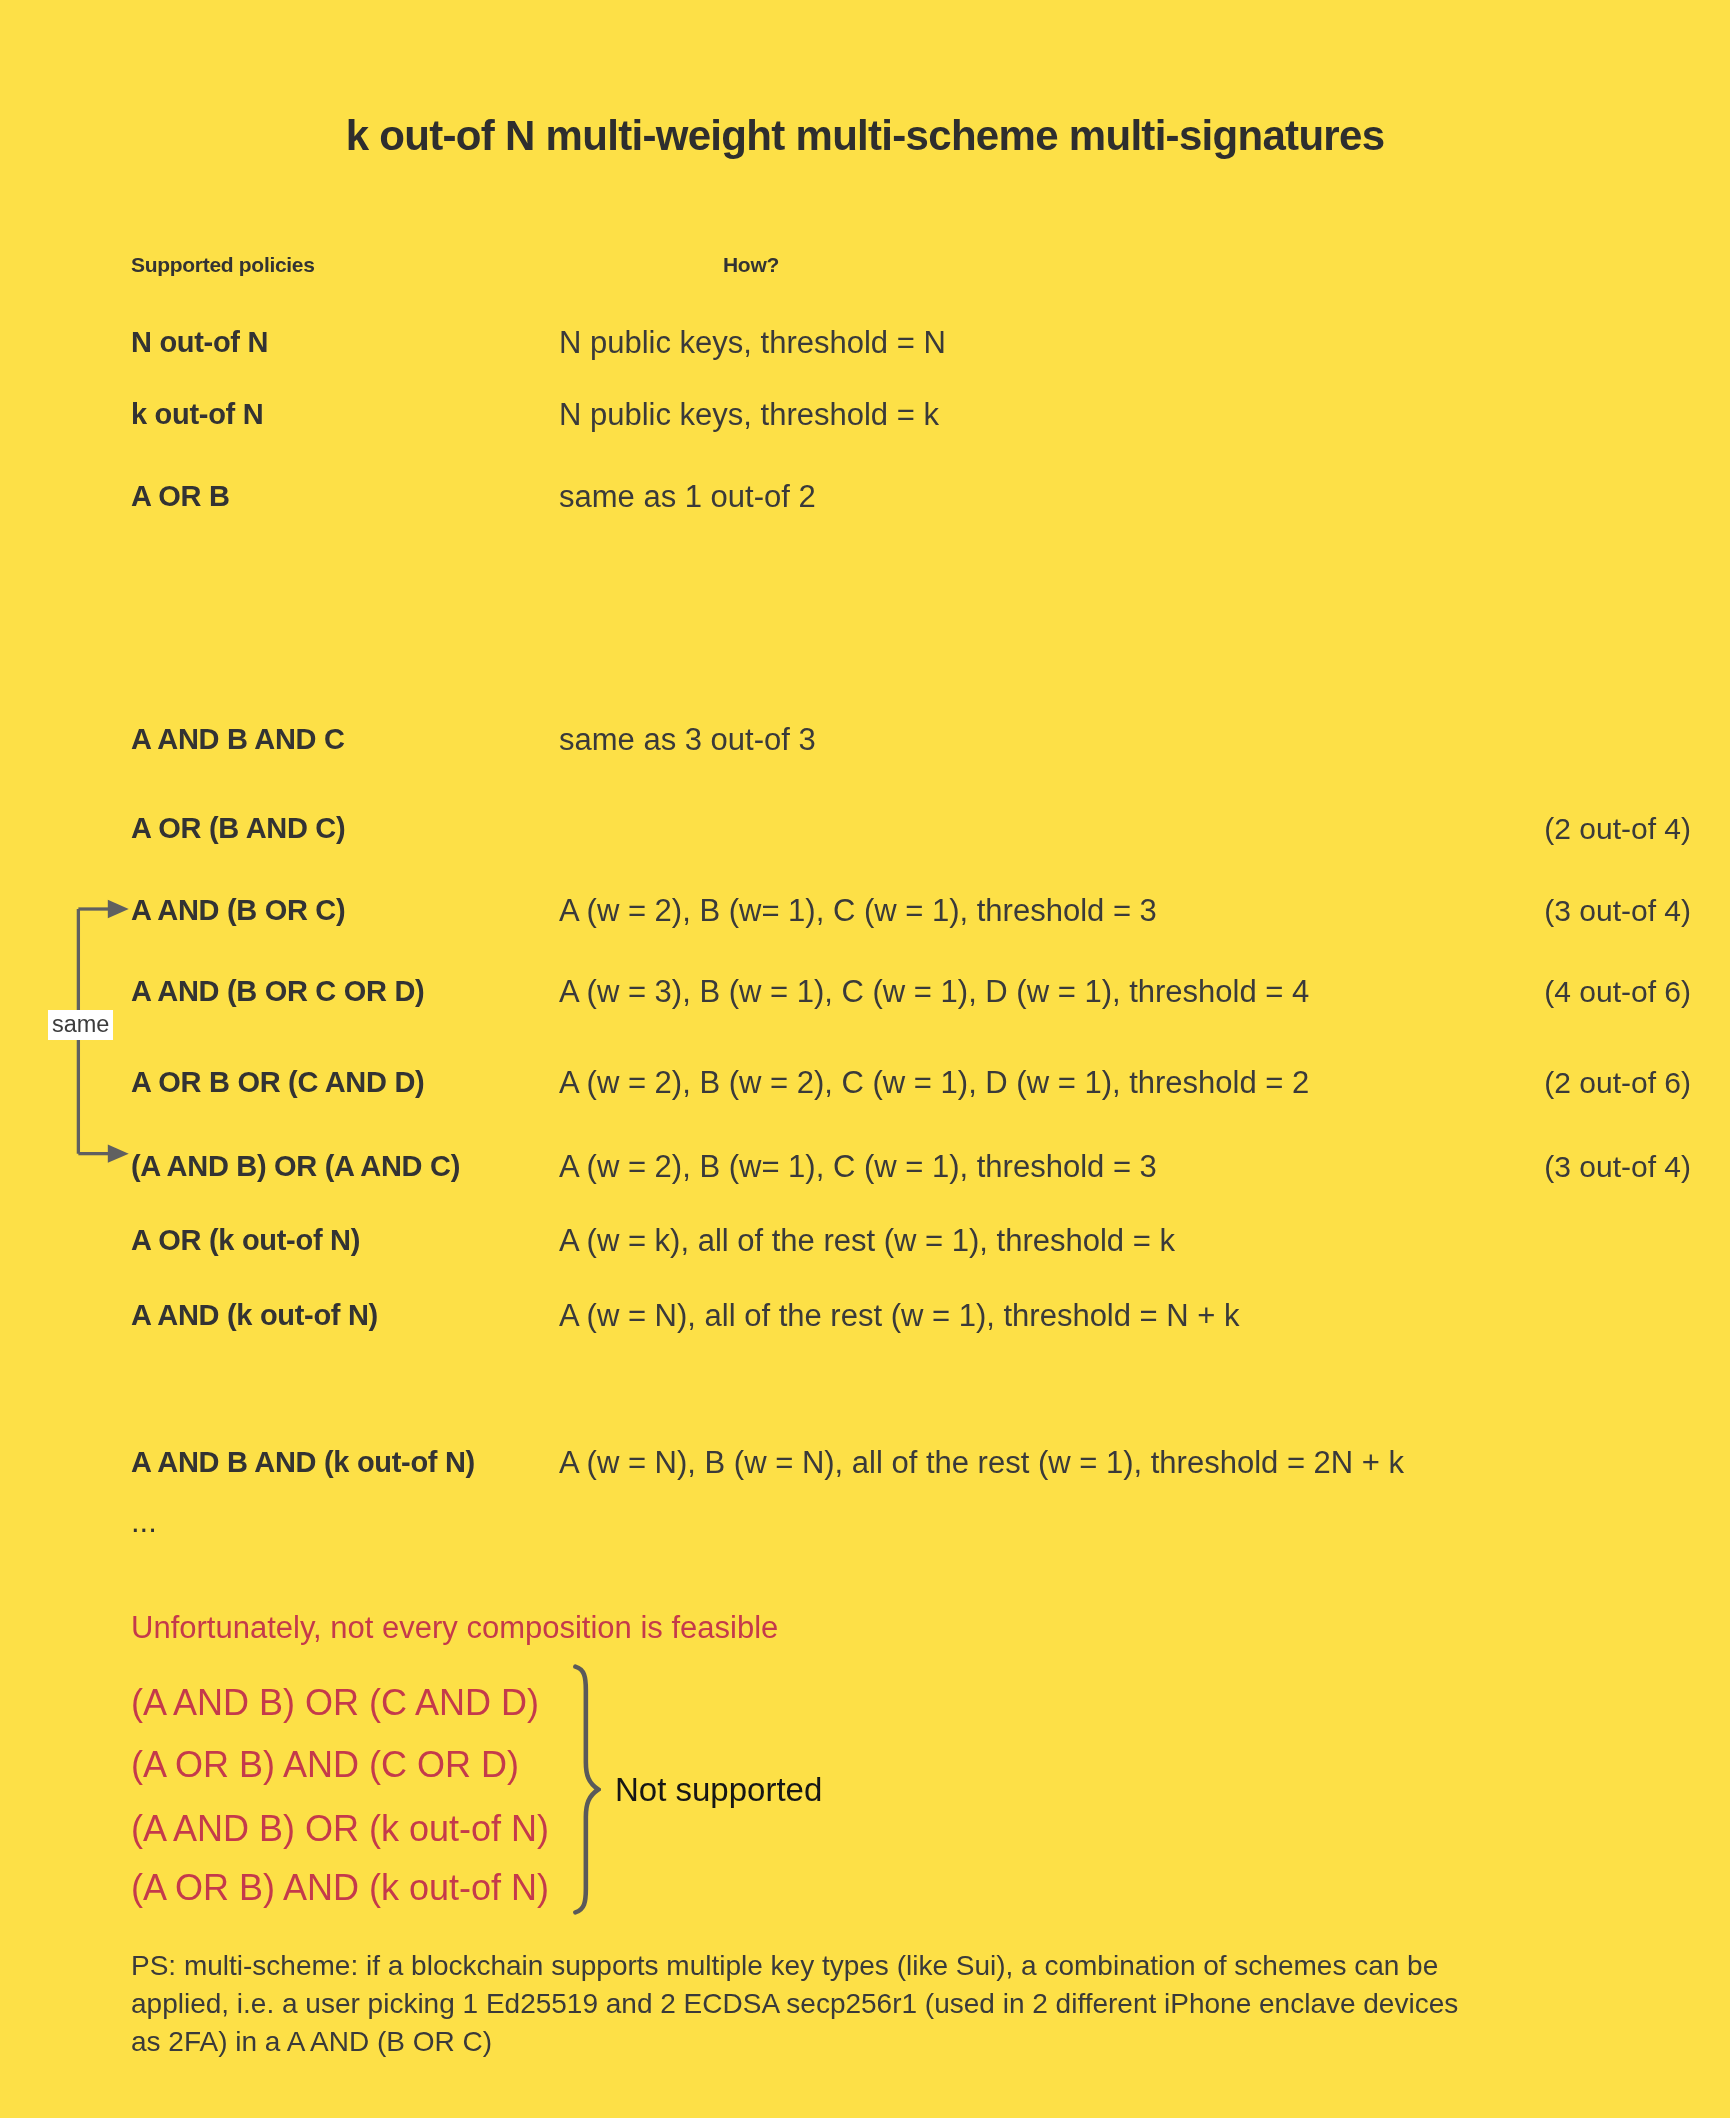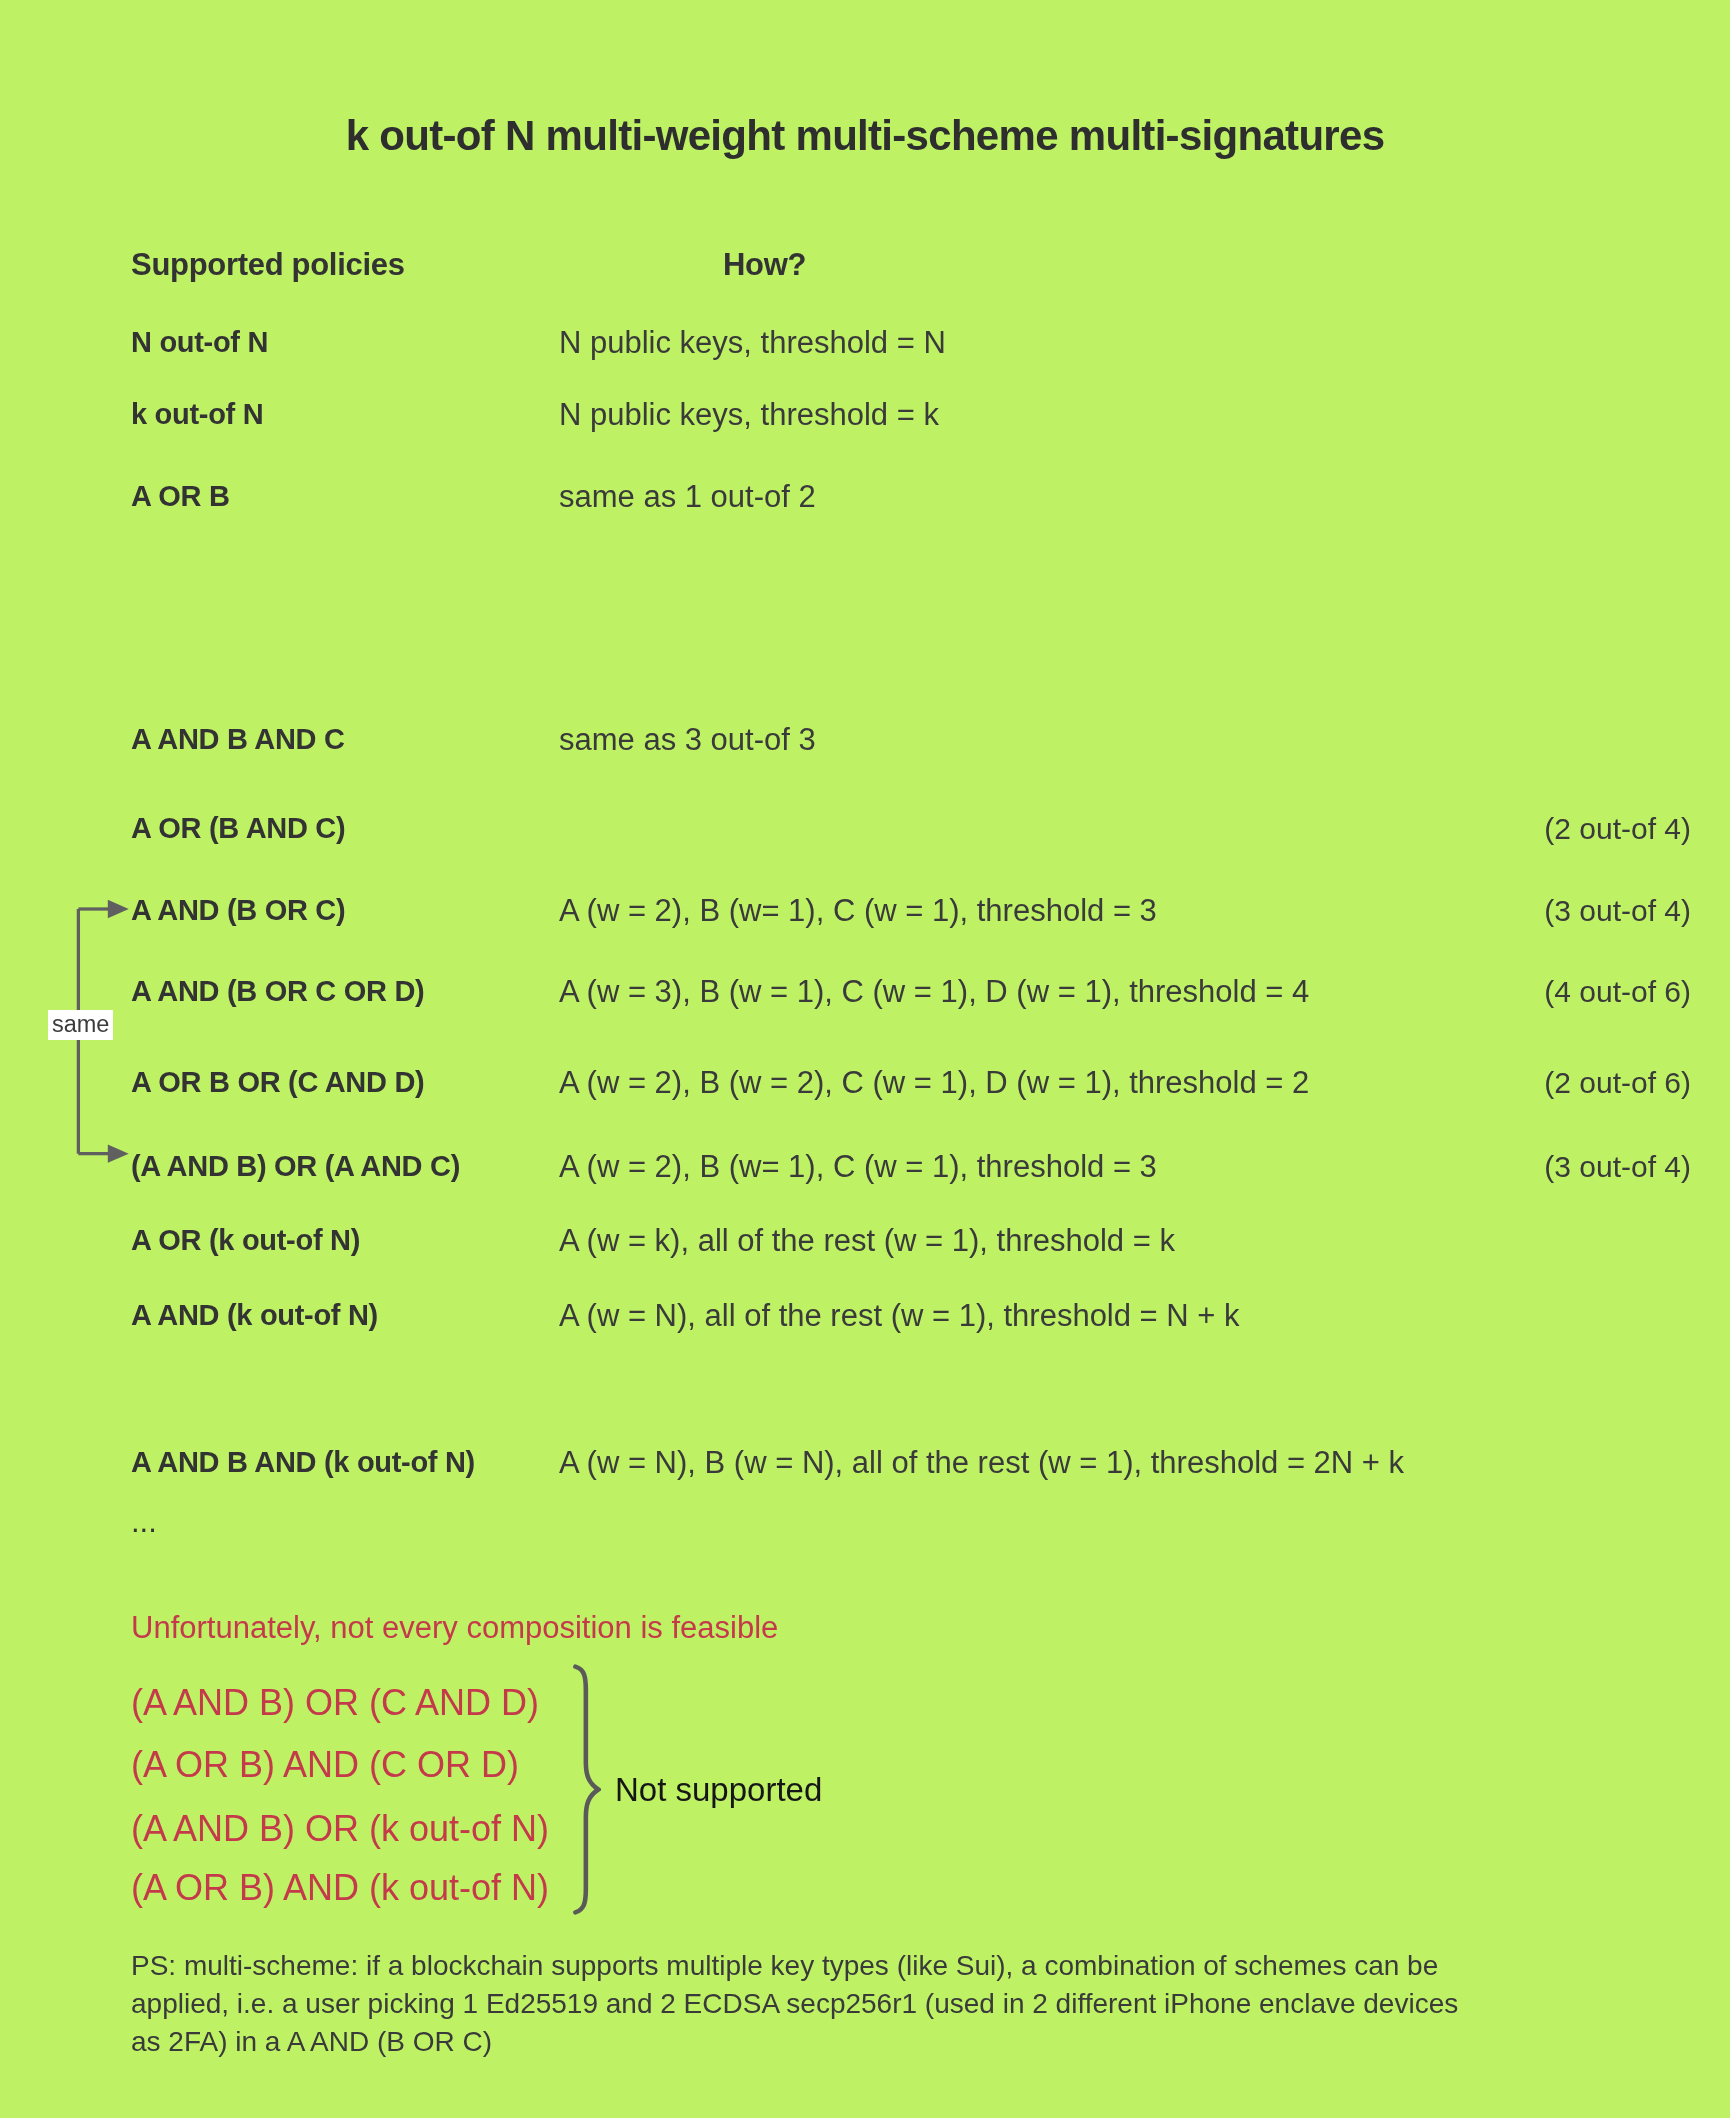--- a/index.html
+++ b/index.html
@@ -1,31 +1,31 @@
 <!DOCTYPE html>
 <html style="font-size:10.4px"><head>
 <meta charset="utf-8">
 <style>
   html,body{margin:0;padding:0;background:#fff;}
   .slide{
     position:relative;
     width:1730px;height:2119px;
-    background:#bef264;
+    background:#fde047;
     font-family:"Liberation Sans", sans-serif;
     overflow:hidden;
   }
   .title{
     position:absolute;left:0;top:112px;width:100%;
     text-align:center;
     font-size:42px;font-weight:700;letter-spacing:-0.7px;
     color:#2e2e2e;
   }
   .col-head{
     position:absolute;top:246px;height:37px;line-height:37px;
-    font-size:31px;font-weight:700;color:#333333;letter-spacing:-0.3px;
+    font-size:21px;font-weight:700;color:#333333;letter-spacing:-0.3px;
   }
   .col-head.policies{left:131px;}
   .col-head.how{left:723px;}
   .row{position:absolute;left:0;width:100%;height:39px;line-height:39px;}
   .row .policy{
     position:absolute;left:131px;
     font-size:29px;font-weight:700;color:#333333;letter-spacing:-0.3px;
     white-space:nowrap;
   }
   .row .how{

